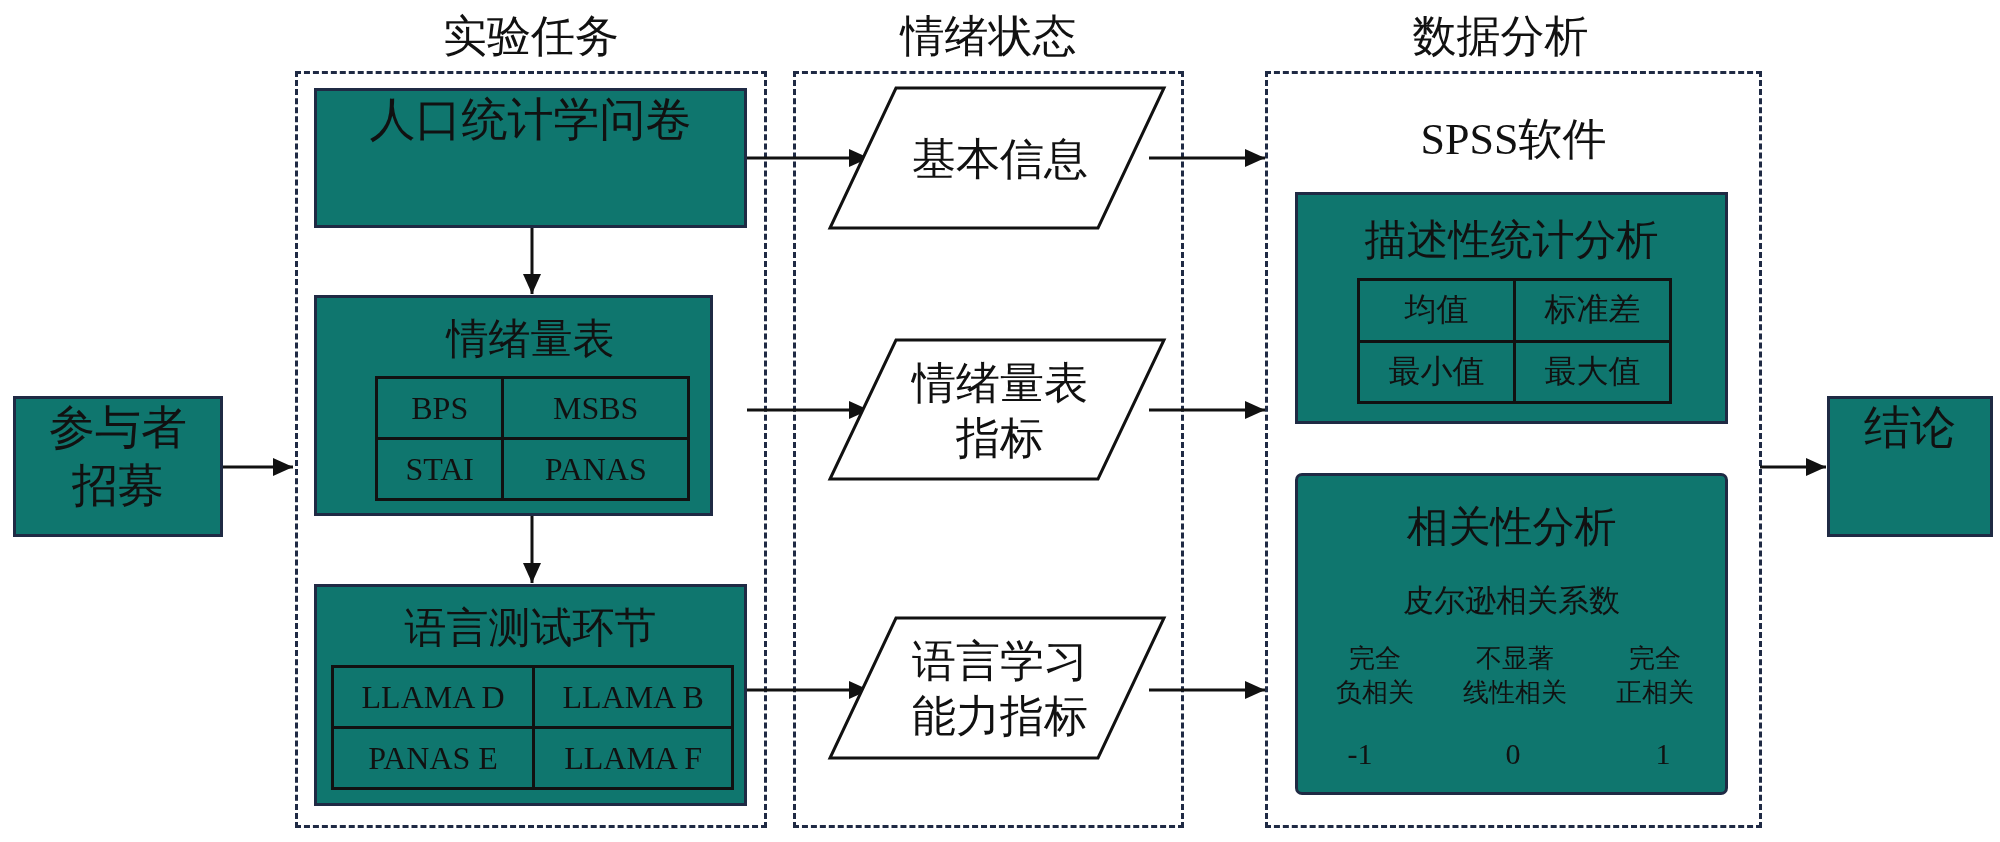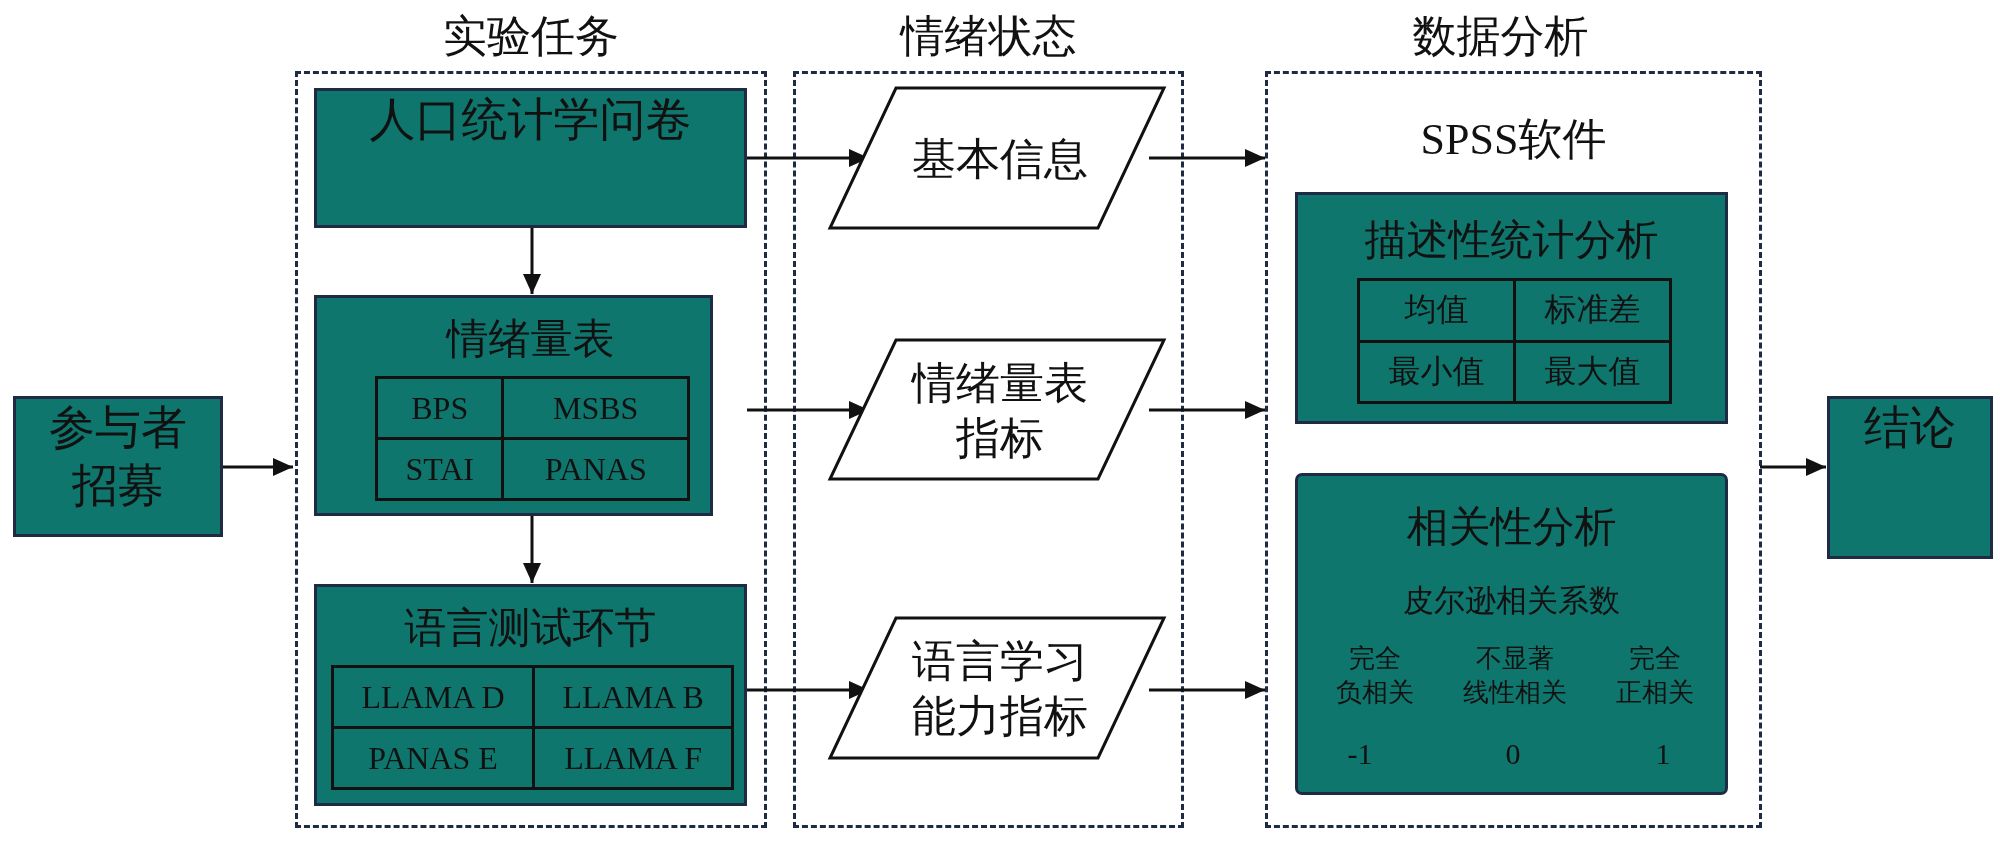--- a/index.html
+++ b/index.html
@@ -135,15 +135,15 @@
 负相关</div>
 <div class="label" style="left:1445px; top:642px; width:140px; font-size:26px; line-height:1.3; white-space:pre-line;">不显著
 线性相关</div>
 <div class="label" style="left:1600px; top:642px; width:110px; font-size:26px; line-height:1.3; white-space:pre-line;">完全
 正相关</div>
 
 <div class="label" style="left:1330px; top:737px; width:60px; font-size:30px; font-family:'Liberation Serif',serif;">-1</div>
 <div class="label" style="left:1483px; top:737px; width:60px; font-size:30px; font-family:'Liberation Serif',serif;">0</div>
 <div class="label" style="left:1633px; top:737px; width:60px; font-size:30px; font-family:'Liberation Serif',serif;">1</div>
 
-<div class="abs box big" style="left:1827px; top:396px; width:166px; height:163px;">
+<div class="abs box big" style="left:1827px; top:396px; width:166px; height:141px;">
   <span>结论</span>
 </div>
 
 </body></html>

